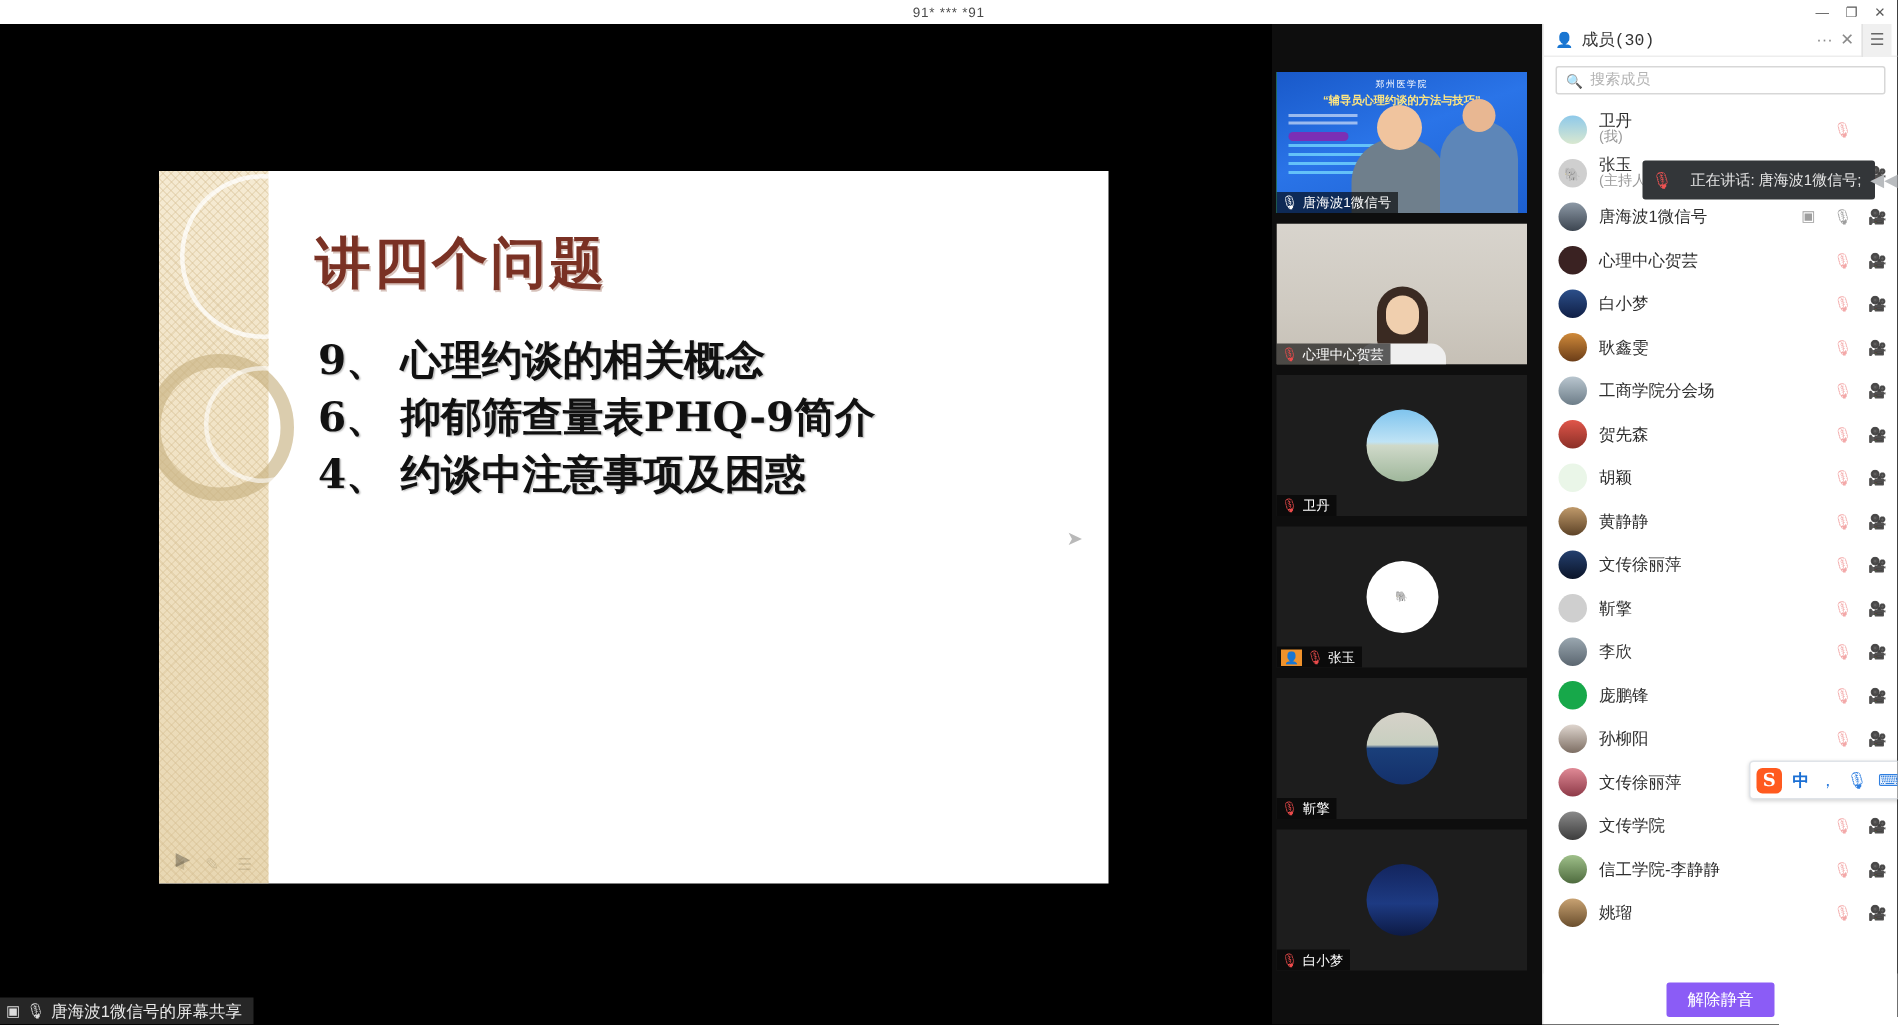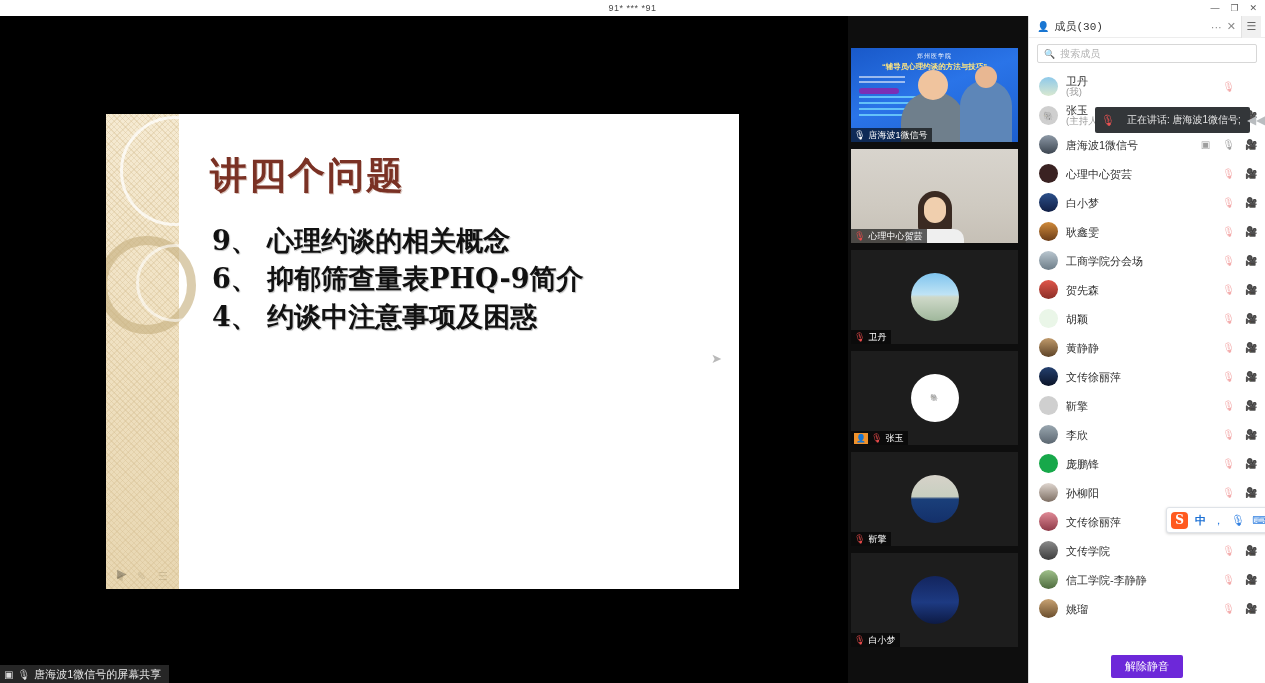--- a/index.html
+++ b/index.html
@@ -160,21 +160,21 @@
   .prow .pfill { flex: 1; }
   .prow .pic { font-size: 10px; color: #c3c3c3; width: 15px; text-align: center; }
   .prow .pic.muted { color: #f3a9a9; }
   .prow .pic.on { color: #9e9e9e; }
 
   .panel-foot {
     position: absolute; left: 0; right: 0; bottom: 0; height: 34px;
     display: flex; align-items: center; justify-content: center; background: #fff;
   }
   .btn-unmute {
-    background: #6d28d9; color: #fff; font-size: 11px; border: 0; border-radius: 2px;
+    background: #8b5cf6; color: #fff; font-size: 11px; border: 0; border-radius: 2px;
     padding: 4px 14px; cursor: pointer; font-family: "Liberation Sans", sans-serif;
   }
 
   
   .speak-tip {
     position: absolute; left: 1095px; top: 107px; width: 155px; height: 26px;
     background: #333639; display: flex; align-items: center; gap: 6px;
     padding: 0 6px; border-radius: 2px; z-index: 40;
   }
   .speak-tip .st-mic { color: #ec5252; font-size: 11px; }

